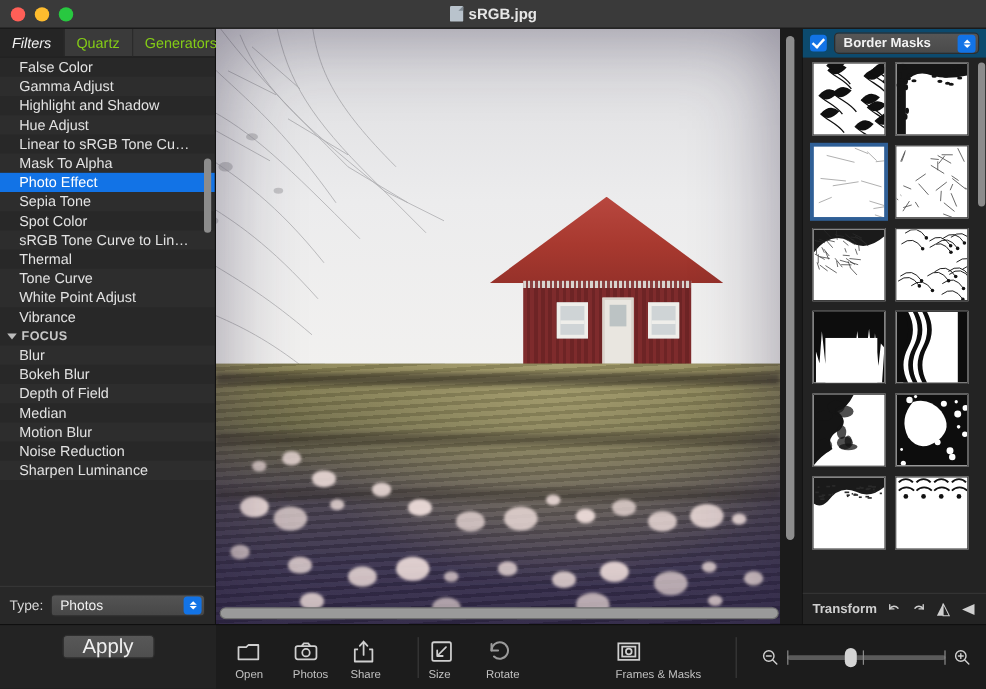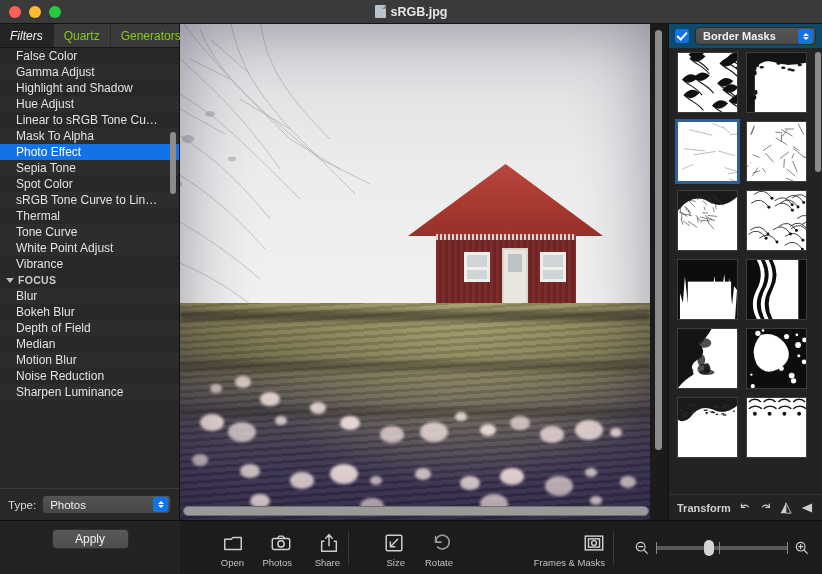--- a/index.html
+++ b/index.html
@@ -262,28 +262,28 @@
     width: 180px; flex: 0 0 180px;
     display:flex; align-items:flex-start; justify-content:center;
     padding-top: 8px;
     background:#232323;
   }
   .apply-btn {
     width: 77px; height: 20px; border-radius: 4px;
     background: linear-gradient(#585858,#4e4e4e);
     border: 1px solid #2e2e2e;
     display:flex; align-items:center; justify-content:center;
-    font-size: 12px; color:#f0f0f0;
+    font-size: 17px; color:#f0f0f0;
   }
   .toolbar {
     flex:1; display:flex; align-items:center; gap:0; padding-left: 16px;
   }
   .tool {
     width: 48px; display:flex; flex-direction:column;
-    align-items:flex-end; gap:3px; padding-top:4px;
+    align-items:flex-start; gap:3px; padding-top:4px;
   }
   .tool svg { width: 22px; height: 22px; }
   .tool .lbl { font-size: 9.5px; color: #c2c2c2; }
   .tool.wide { width: 92px; }
   .tdivider { width:1px; height:34px; background:#3a3a3a; margin: 0 8px; align-self:center; }
   .zoomzone {
     width: 200px; flex: 0 0 200px;
     display:flex; align-items:center; gap:6px; padding: 0 12px;
   }
   .zoom-track {

